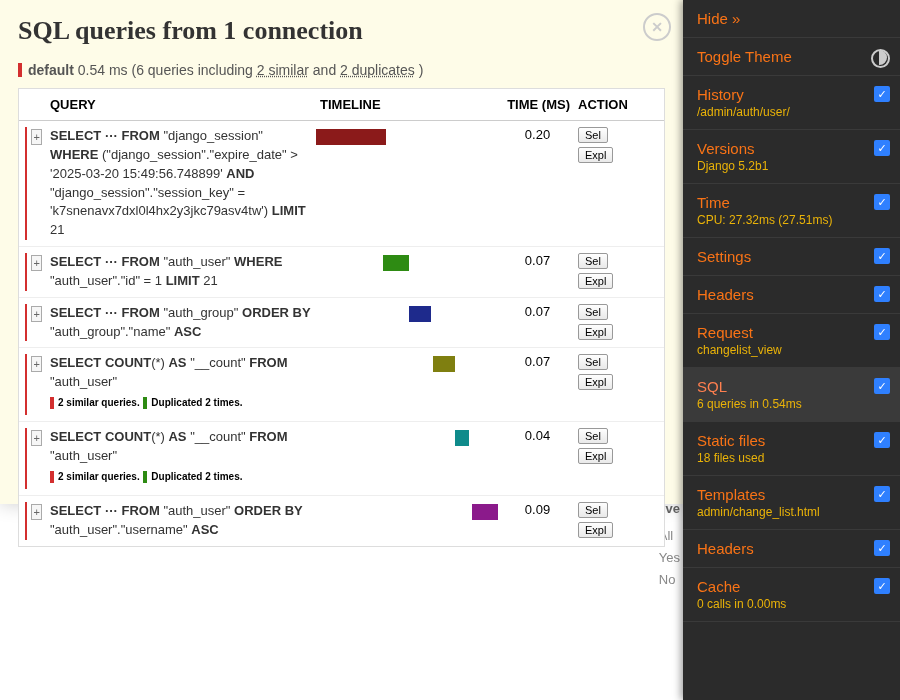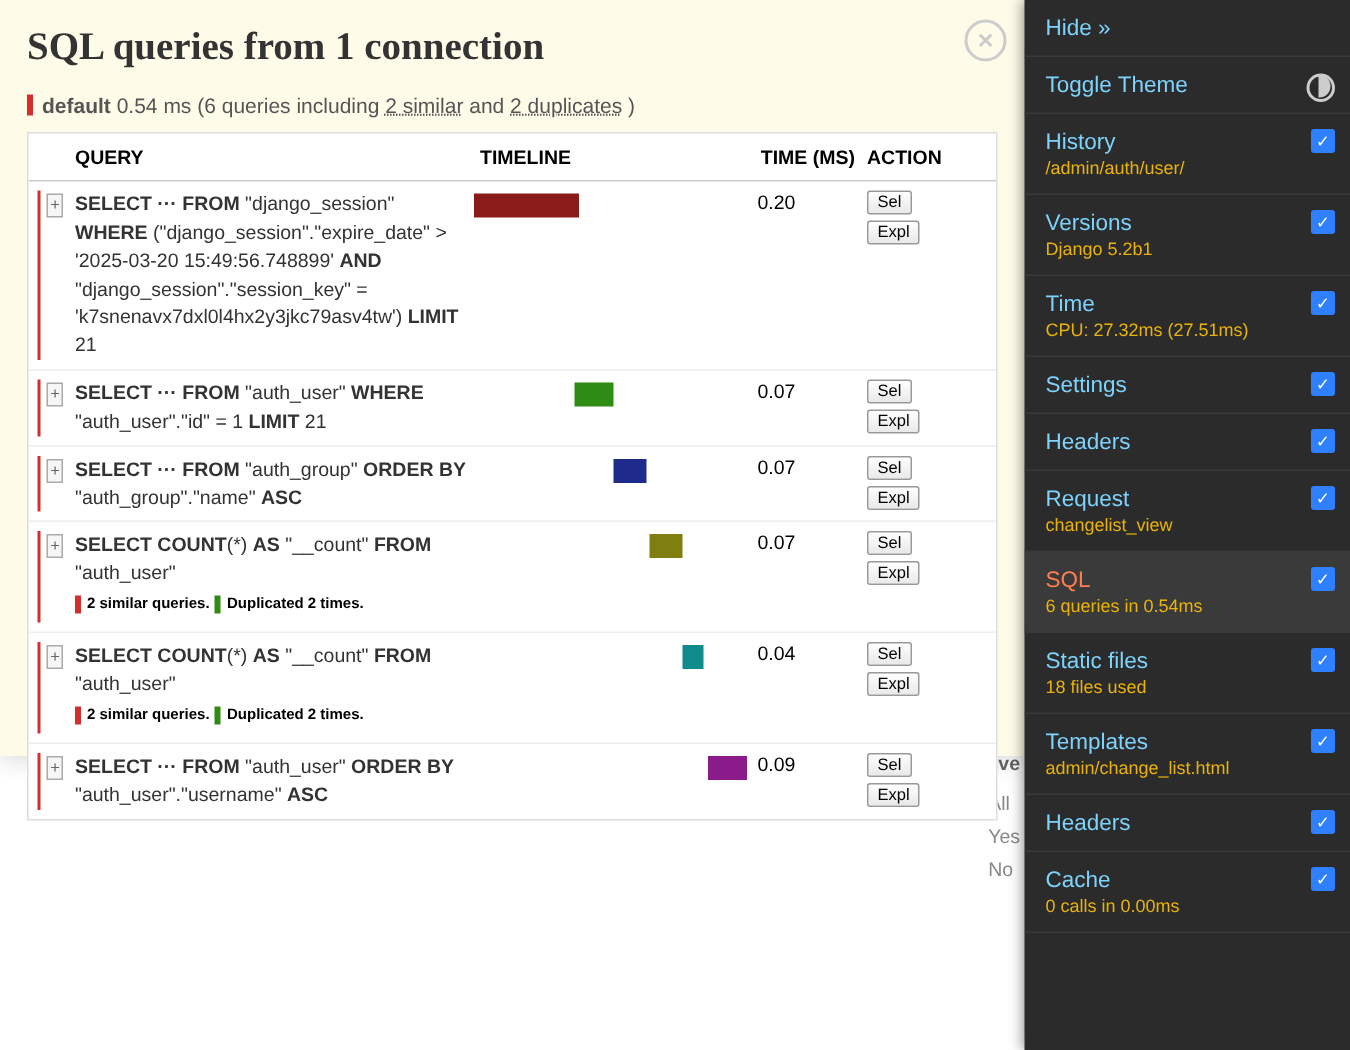--- a/index.html
+++ b/index.html
@@ -23,27 +23,27 @@
   .row .c1 { padding:6px 4px 6px 6px; display:flex; align-items:flex-start; gap:4px; }
   .rbar { width:4px; background:#d32f2f; align-self:stretch; }
   .plus { width:14px; height:14px; border:1px solid #aaa; display:flex; align-items:center; justify-content:center; font-size:11px; cursor:pointer; background:#f6f6f6; color:#666; margin-top:2px }
   .row .c2 { padding:6px 4px; line-height:1.45; }
   .q { color:#333; }
   .q b { font-weight:700 }
   .tag { display:inline-flex; align-items:center; gap:4px; font-weight:700; font-size:10px; }
   .tag .tbar { width:4px; height:12px; display:inline-block; }
   .row .c3 { padding:8px 4px; position:relative; }
   .blk { position:absolute; top:8px; height:16px; }
-  .row .c4 { padding:6px 4px; text-align:left; }
+  .row .c4 { padding:6px 4px; text-align:center; }
   .row .c5 { padding:6px 6px 6px 4px; display:flex; flex-direction:column; gap:4px; align-items:flex-start }
   .btn { border:1px solid #999; background:linear-gradient(#fefefe,#e9e9e9); font-size:11px; padding:1px 6px; cursor:pointer; border-radius:2px; }
   .toolbar { position:absolute; top:0; right:0; width:217px; height:700px; background:#2b2b2b; color:#e6e6e6; z-index:60; box-shadow:-2px 0 8px rgba(0,0,0,.4); overflow:hidden; font-size:14px; }
   .titem { padding:10px 14px 10px 14px; border-bottom:1px solid #3a3a3a; position:relative; }
   .titem.small { padding:10px 14px }
-  .titem h4 { margin:0; font-weight:400; font-size:15px; color:#7dd3fc; }
+  .titem h4 { margin:0; font-weight:400; font-size:15px; color:#f97316; }
   .titem .sub { font-size:12px; color:#eab308; margin-top:2px }
   .chk { position:absolute; top:10px; right:10px; width:16px; height:16px; background:#2f80ff; border-radius:2px; display:flex; align-items:center; justify-content:center; color:#fff; font-size:11px }
   .titem.sel { background:#3a3a3a; }
   .titem.sel h4 { color:#ff7f4f }
   .theme-ic { position:absolute; top:11px; right:10px; width:15px; height:15px; border:2px solid #ccc; border-radius:50%; }
   .theme-ic:after { content:""; position:absolute; left:6px; top:-1px; width:8px; height:15px; background:#ccc; border-radius:0 12px 12px 0 }
 </style>
 </head>
 <body>
 

